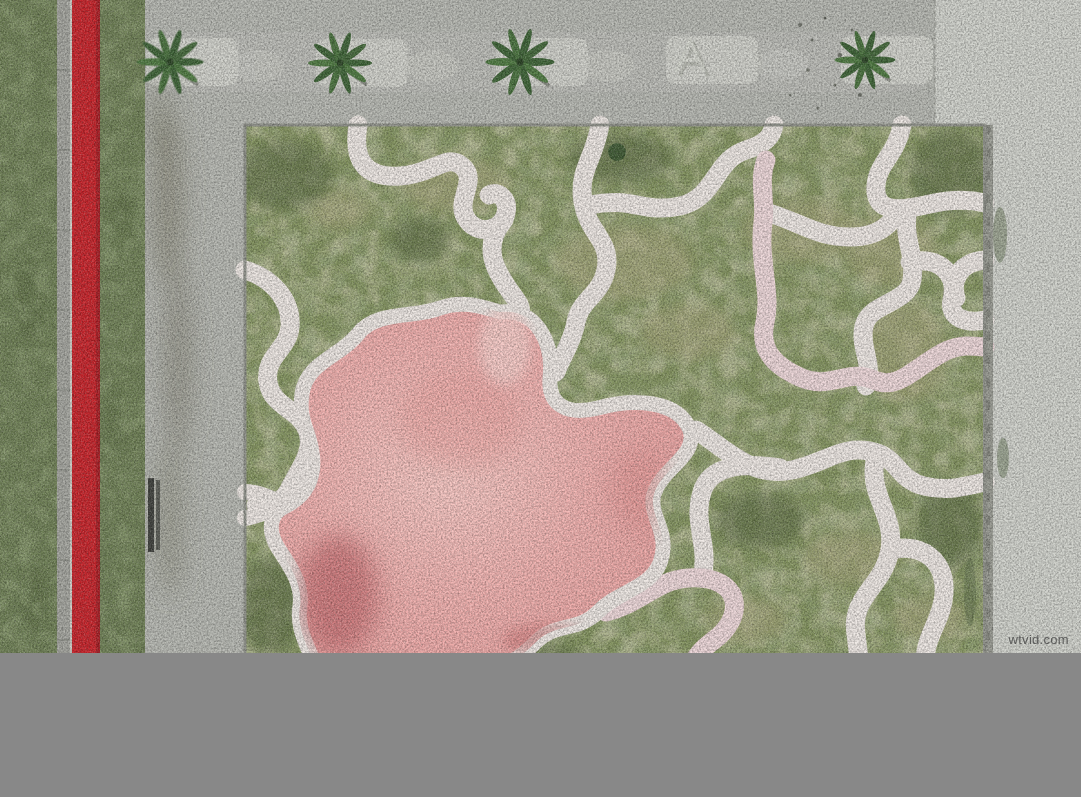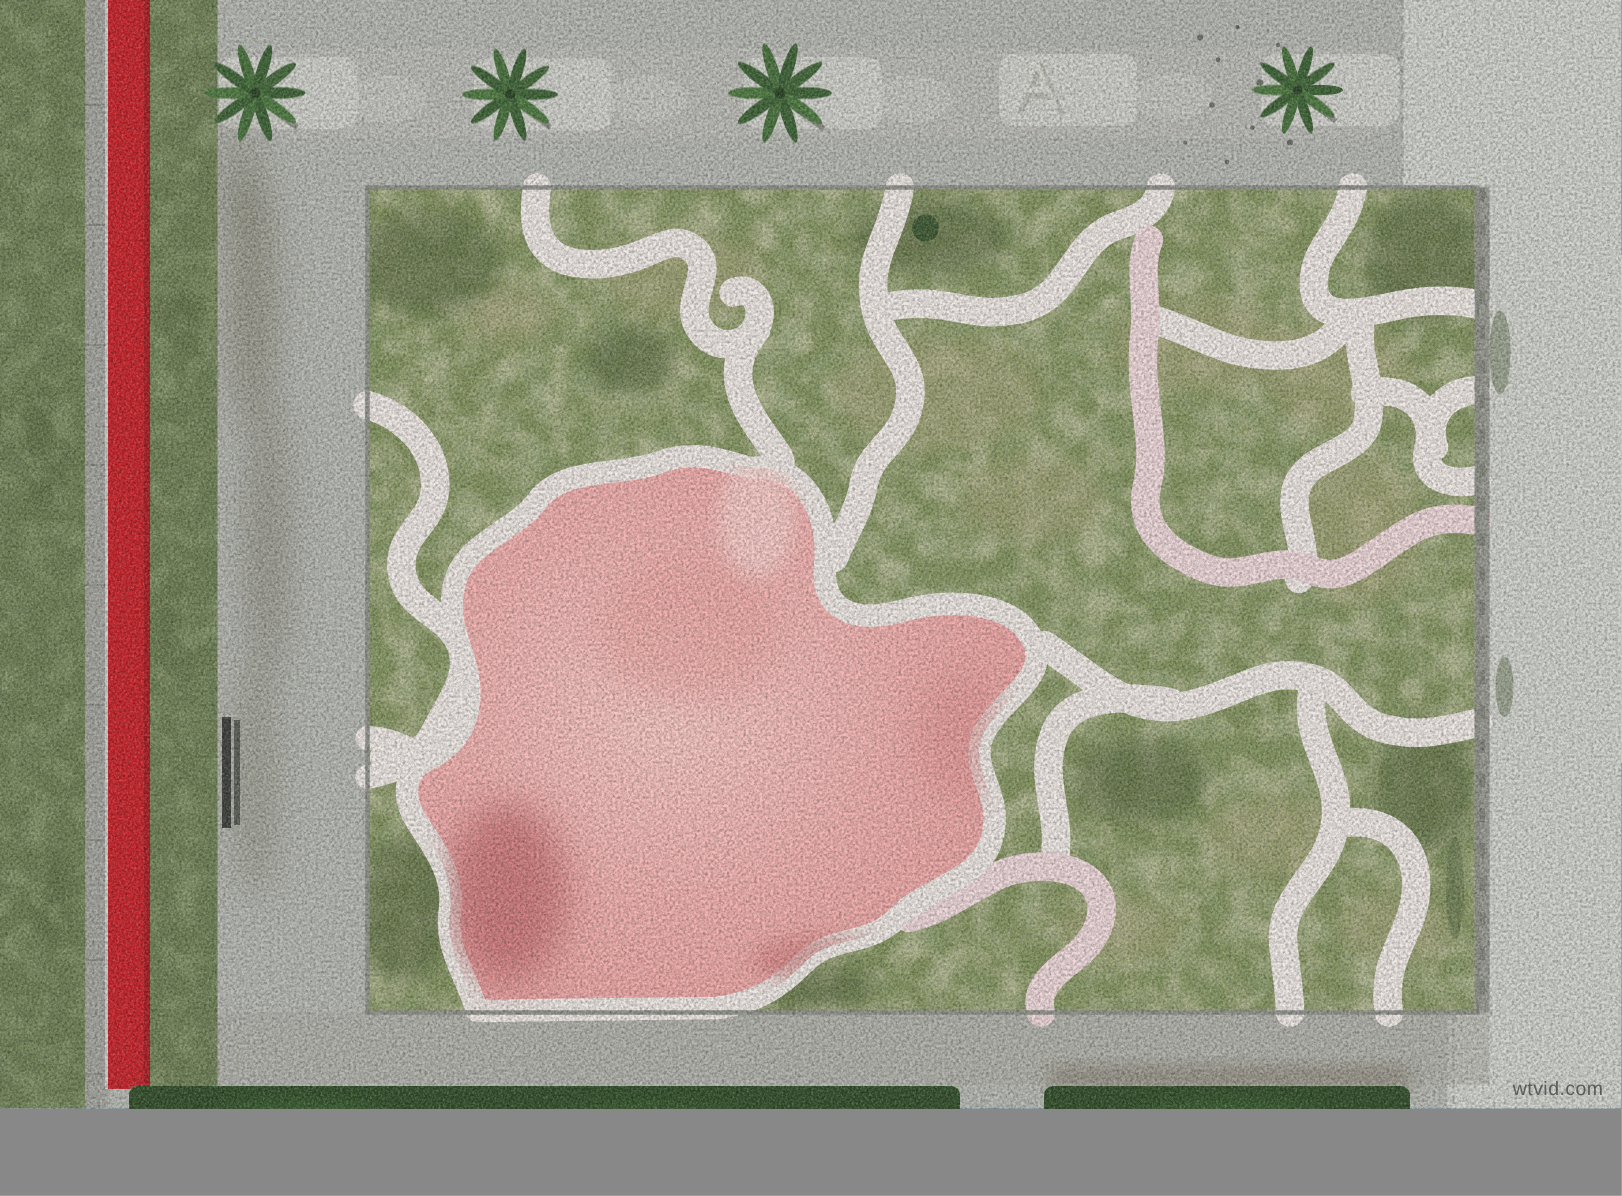--- a/index.html
+++ b/index.html
@@ -1,19 +1,19 @@
 <!DOCTYPE html>
 <html><head>
 <meta charset="utf-8">
 <style>
   html,body{margin:0;padding:0;background:#888;}
   #viewport{
-    position:relative;width:1081px;height:739px;overflow:hidden;
+    position:relative;width:1081px;height:653px;overflow:hidden;
     font-family:"Liberation Sans", sans-serif;
-    background:#7dd3fc;
+    background:#ffffff;
   }
   #viewport svg{display:block;width:1081px;height:797px;}
   .watermark{
     position:absolute;right:12px;bottom:6px;
     font-size:13px;color:#4a4a4a;letter-spacing:.3px;opacity:.85;
     font-family:"Liberation Sans", sans-serif;
   }
 </style>
 </head>
 <body>

